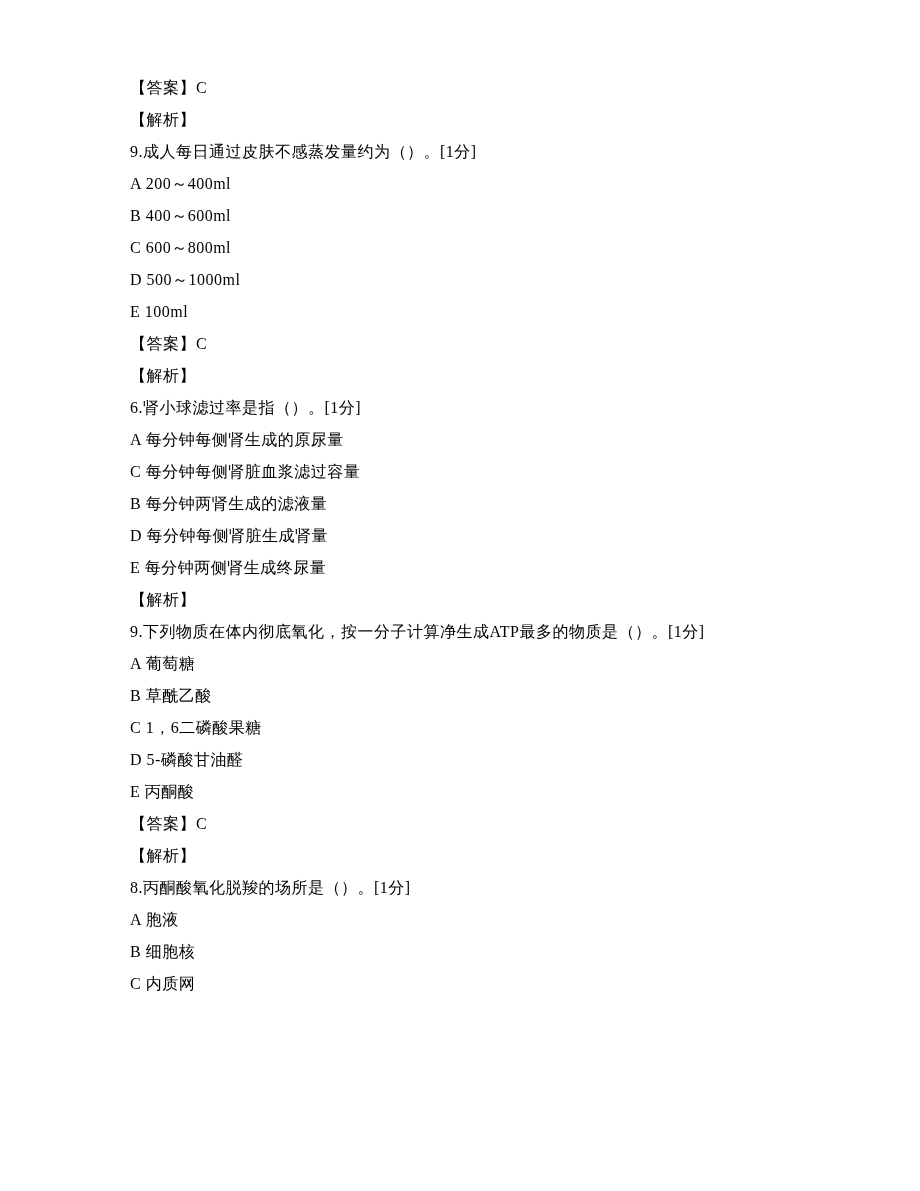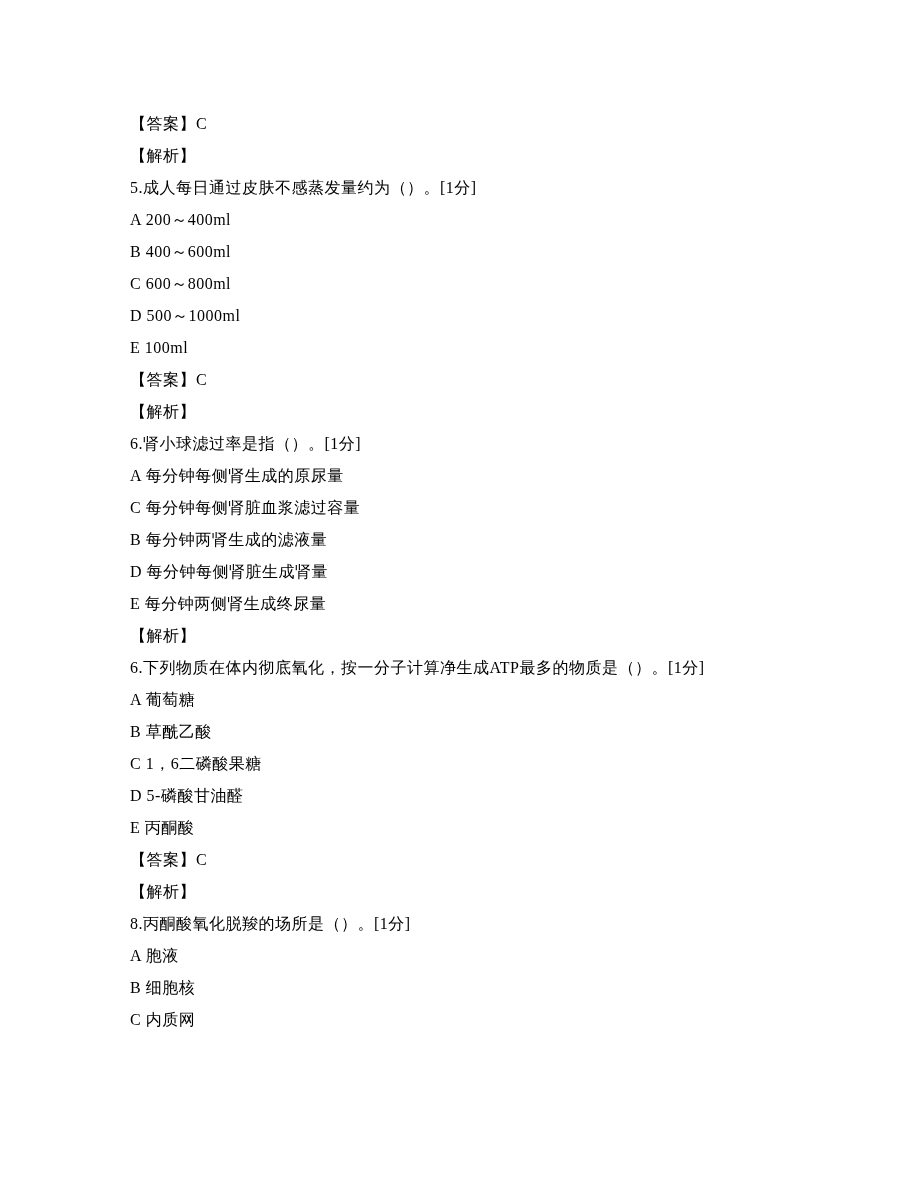--- a/index.html
+++ b/index.html
@@ -5,52 +5,52 @@
   body {
     background: #ffffff;
     margin: 0;
     padding: 0;
     font-family: "SimSun", "宋体", serif;
     color: #000;
   }
   .page {
     width: 920px;
     min-height: 1191px;
-    padding: 108px 0 0 130px;
+    padding: 72px 0 0 130px;
     box-sizing: border-box;
   }
   .line {
     font-size: 16px;
     line-height: 32px;
     white-space: pre;
     letter-spacing: 0.5px;
   }
 </style>
 </head>
 <body>
 
 <div class="page">
   <div class="line">【答案】C</div>
   <div class="line">【解析】</div>
-  <div class="line">5.成人每日通过皮肤不感蒸发量约为（）。[1分]</div>
+  <div class="line">9.成人每日通过皮肤不感蒸发量约为（）。[1分]</div>
   <div class="line">A 200～400ml</div>
   <div class="line">B 400～600ml</div>
   <div class="line">C 600～800ml</div>
   <div class="line">D 500～1000ml</div>
   <div class="line">E 100ml</div>
   <div class="line">【答案】C</div>
   <div class="line">【解析】</div>
   <div class="line">6.肾小球滤过率是指（）。[1分]</div>
   <div class="line">A 每分钟每侧肾生成的原尿量</div>
   <div class="line">C 每分钟每侧肾脏血浆滤过容量</div>
   <div class="line">B 每分钟两肾生成的滤液量</div>
   <div class="line">D 每分钟每侧肾脏生成肾量</div>
   <div class="line">E 每分钟两侧肾生成终尿量</div>
   <div class="line">【解析】</div>
-  <div class="line">6.下列物质在体内彻底氧化，按一分子计算净生成ATP最多的物质是（）。[1分]</div>
+  <div class="line">9.下列物质在体内彻底氧化，按一分子计算净生成ATP最多的物质是（）。[1分]</div>
   <div class="line">A 葡萄糖</div>
   <div class="line">B 草酰乙酸</div>
   <div class="line">C 1，6二磷酸果糖</div>
   <div class="line">D 5-磷酸甘油醛</div>
   <div class="line">E 丙酮酸</div>
   <div class="line">【答案】C</div>
   <div class="line">【解析】</div>
   <div class="line">8.丙酮酸氧化脱羧的场所是（）。[1分]</div>
   <div class="line">A 胞液</div>
   <div class="line">B 细胞核</div>

